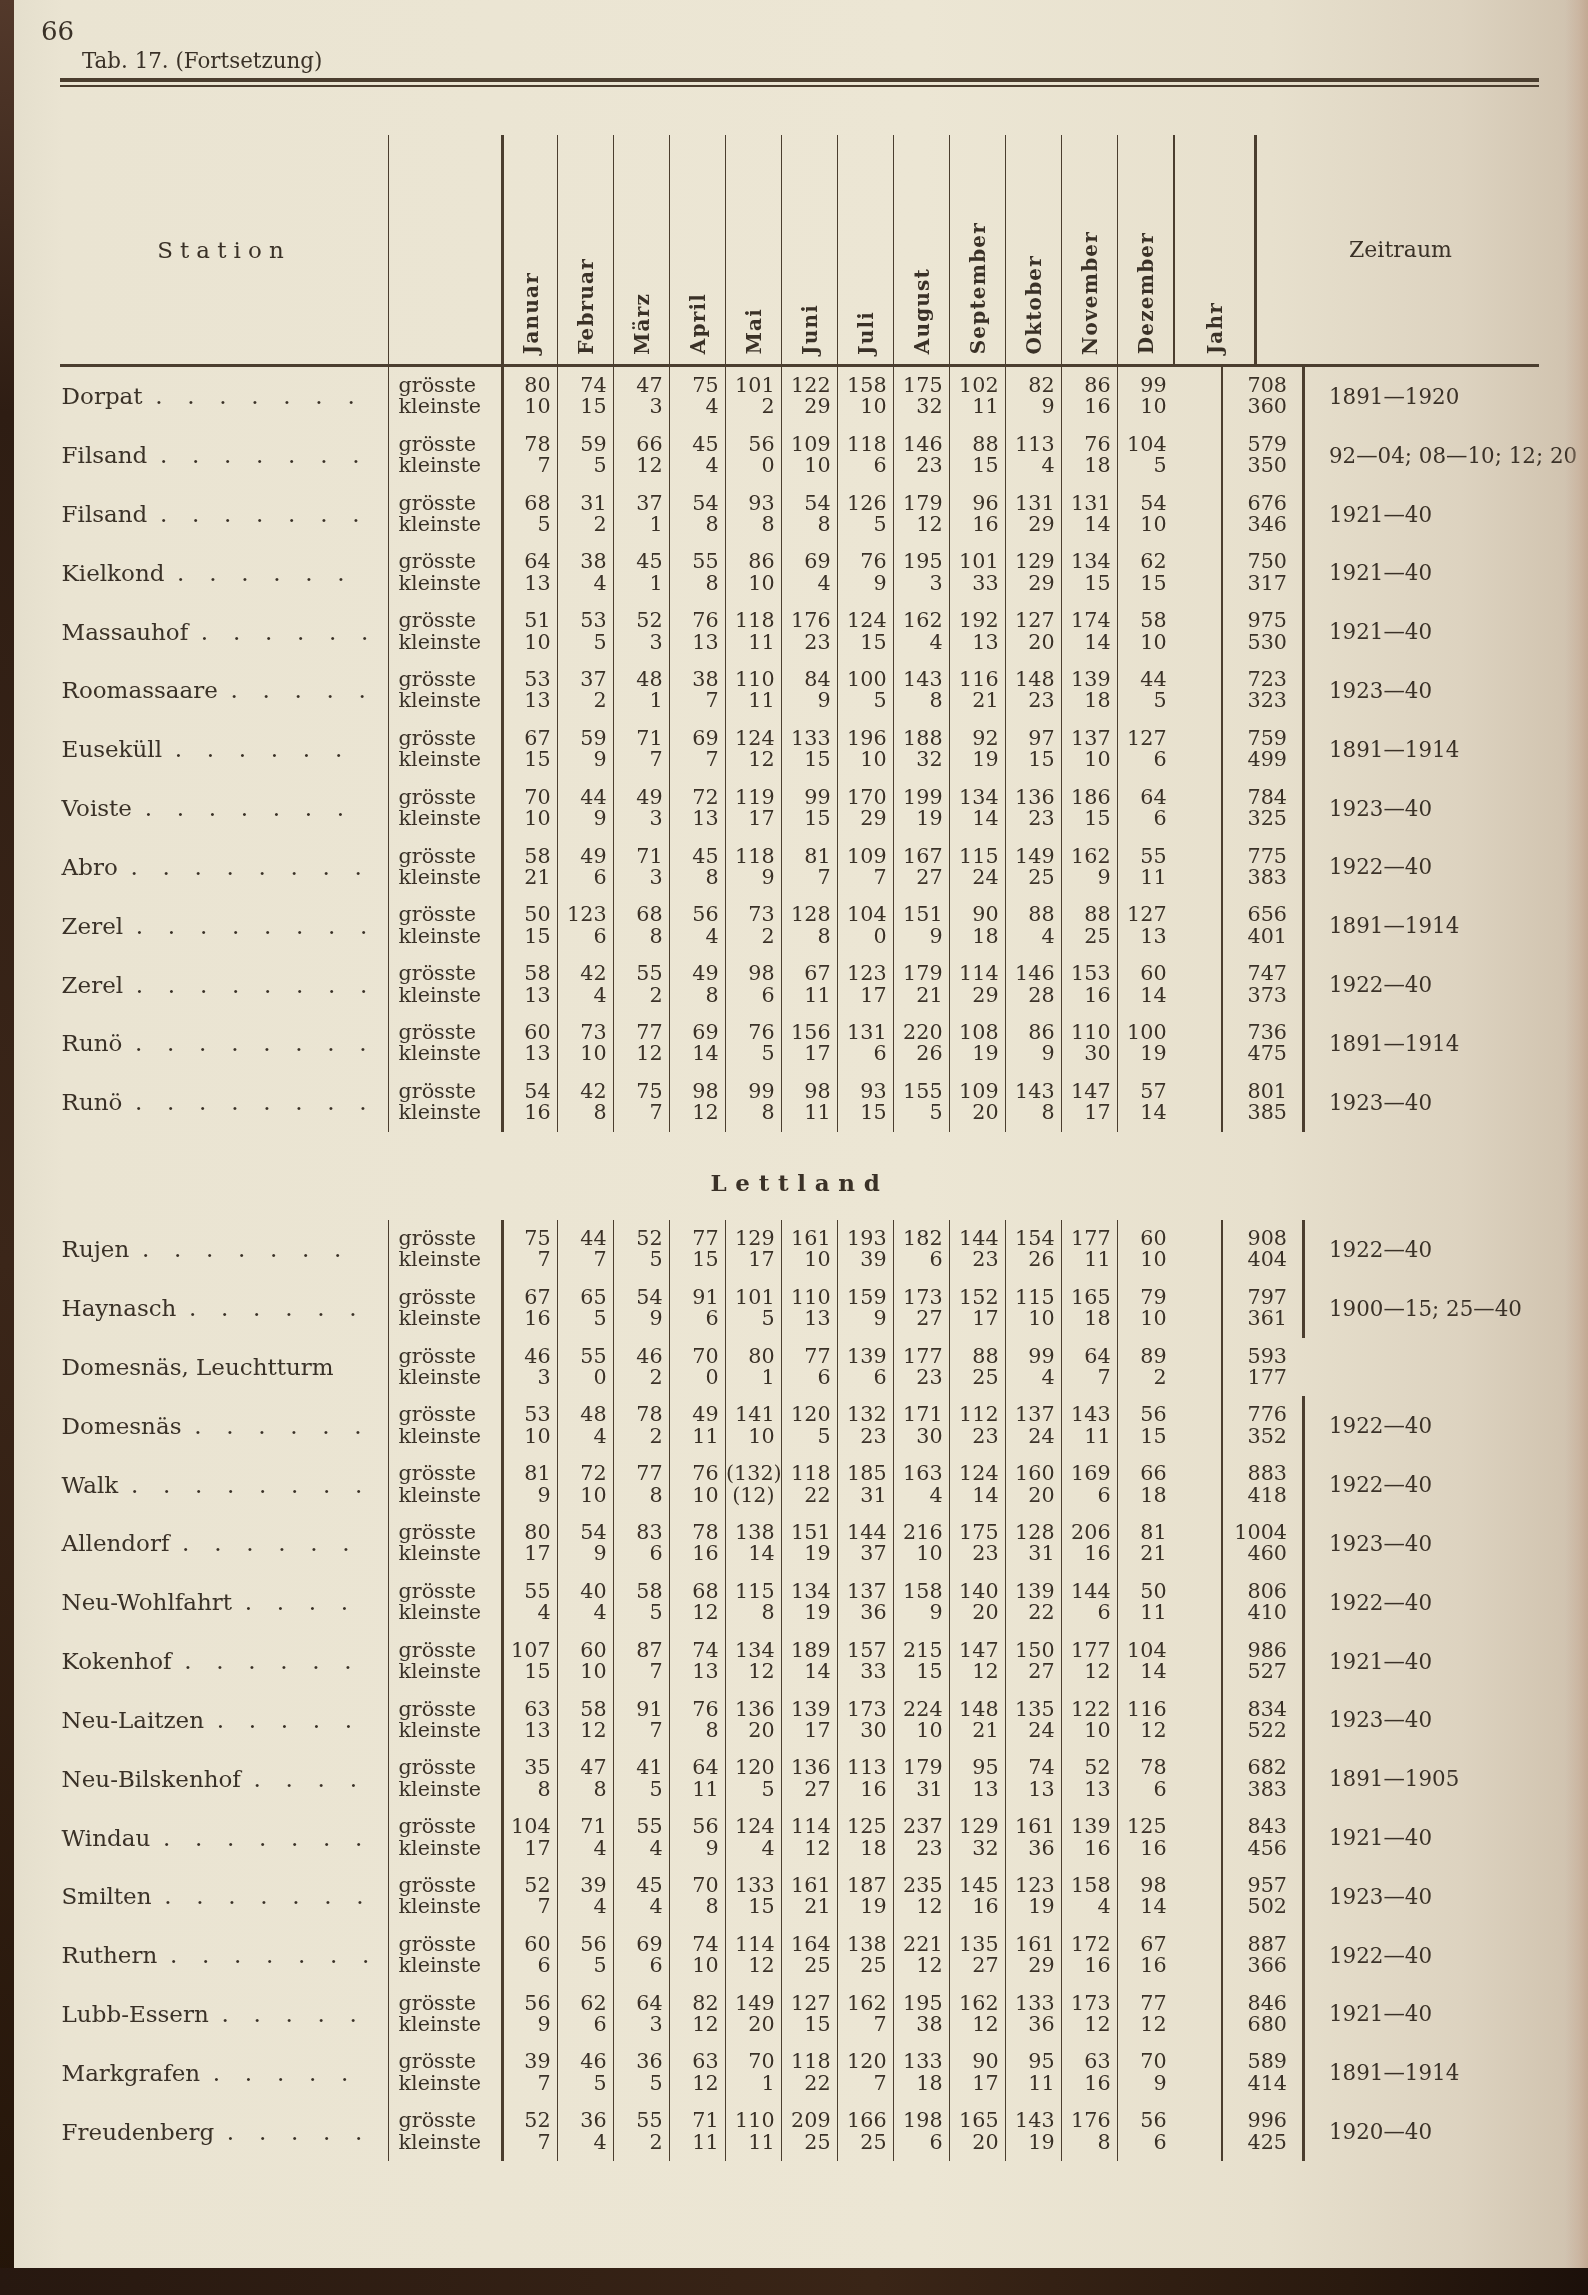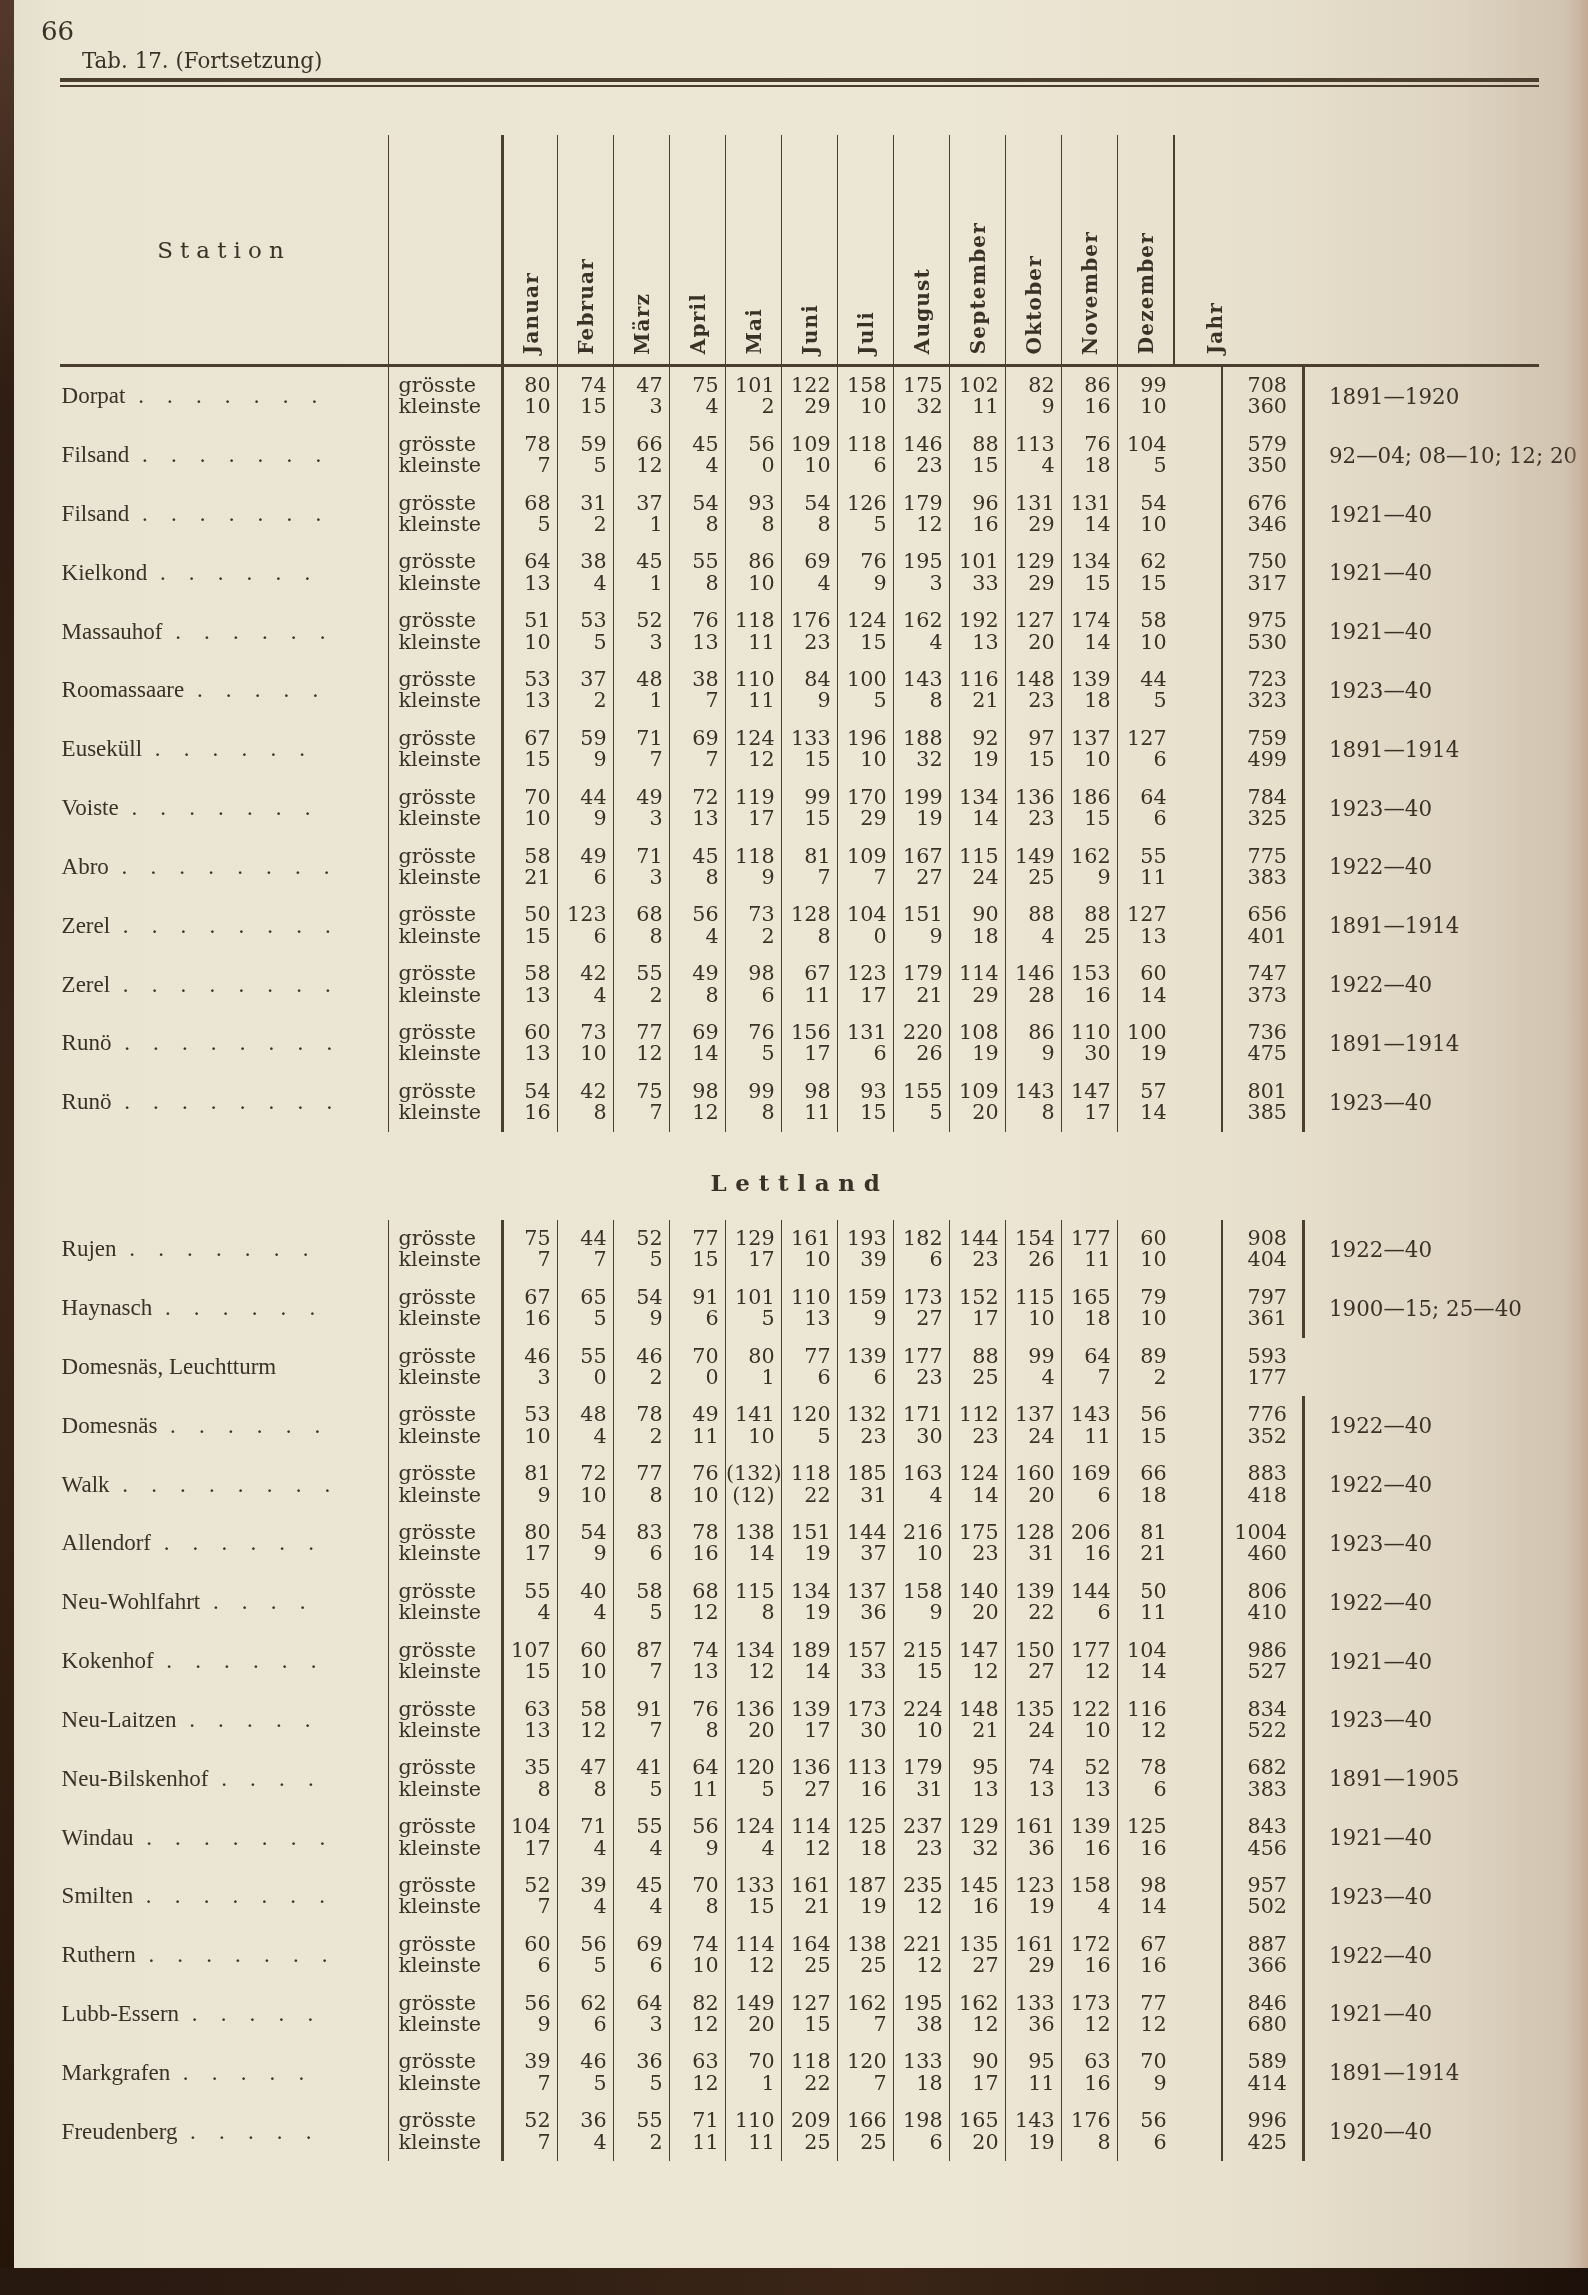--- a/index.html
+++ b/index.html
@@ -44,21 +44,21 @@
   .mfirst{border-left:3.2px solid var(--rule);}
   .cj{width:81px;border-left:2.4px solid var(--rule);}
   .cz{width:290px;border-left:3.2px solid var(--rule);}
 
   .csh{display:flex;align-items:center;justify-content:center;font-size:23px;letter-spacing:7.1px;}
   .cmh{display:flex;align-items:flex-end;justify-content:center;padding-bottom:9.5px;}
   .vtext{writing-mode:vertical-rl;transform:rotate(180deg);font-weight:700;font-size:20px;
     letter-spacing:1.2px;white-space:nowrap;}
   .czh{display:flex;align-items:center;justify-content:center;font-size:22px;}
 
-  .block .cs{display:flex;align-items:center;font-size:23px;padding-left:1.6px;white-space:nowrap;font-family:Liberation Serif, serif;}
+  .block .cs{display:flex;align-items:center;font-size:23px;padding-left:1.6px;white-space:nowrap;}
   .dots{margin-left:12.7px;letter-spacing:8.7px;}
   .block .cl{padding:8px 0 8px 9.5px;font-size:20.7px;line-height:21.4px;}
   .block .cm,.block .cj{padding:8px 6.4px 8px 0;text-align:right;font-size:20.7px;line-height:21.4px;white-space:nowrap;}
   .block .cj{padding-right:15px;margin-left:48px;}
   .block .cz{display:flex;align-items:center;padding-left:24px;font-size:21.4px;white-space:nowrap;}
 </style>
 </head>
 <body>
 
 <div class="scan">
@@ -104,20 +104,21 @@
         </div>
         <div class="cm cmh">
           <span class="vtext">November</span>
         </div>
         <div class="cm cmh">
           <span class="vtext">Dezember</span>
         </div>
         <div class="cj cmh">
           <span class="vtext">Jahr</span>
         </div>
+        <div class="cz czh">Zeitraum</div>
       </div>
       <div class="block">
         <div class="cs">
           <span class="sname">Dorpat</span>
           <span class="dots">. . . . . . .</span>
         </div>
         <div class="cl">
           <div>grösste</div>
           <div>kleinste</div>
         </div>

